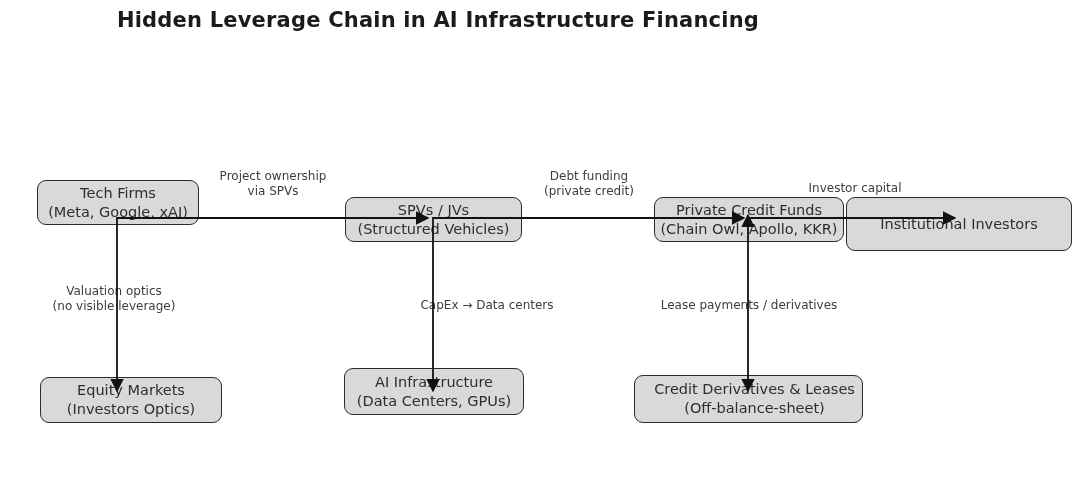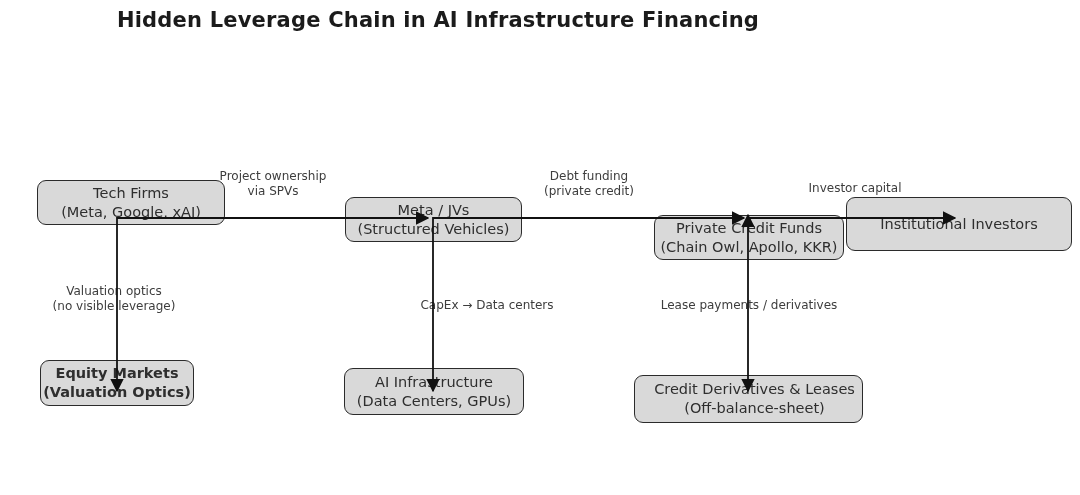--- a/index.html
+++ b/index.html
@@ -81,39 +81,39 @@
     <span>Valuation optics</span>
     <span>(no visible leverage)</span>
   </div>
   <div class="edge-label" style="left:487px;top:298px;">
     <span>CapEx → Data centers</span>
   </div>
   <div class="edge-label" style="left:749px;top:298px;">
     <span>Lease payments / derivatives</span>
   </div>
 
-  <div class="node" style="left:37px;top:180px;width:188px;height:45px;">
+  <div class="node" style="left:37px;top:180px;width:162px;height:45px;">
     <div>Tech Firms</div>
     <div>(Meta, Google, xAI)</div>
   </div>
   <div class="node" style="left:345px;top:197px;width:177px;height:45px;">
-    <div>Meta / JVs</div>
+    <div>SPVs / JVs</div>
     <div>(Structured Vehicles)</div>
   </div>
-  <div class="node" style="left:654px;top:197px;width:190px;height:45px;margin-top:18px;">
+  <div class="node" style="left:654px;top:197px;width:190px;height:45px;">
     <div>Private Credit Funds</div>
     <div>(Chain Owl, Apollo, KKR)</div>
   </div>
   <div class="node" style="left:846px;top:197px;width:226px;height:54px;gap:36px;">
     <div>Institutional Investors</div>
   </div>
 
-  <div class="node" style="left:40px;top:360px;width:154px;height:46px;font-weight:bold;">
+  <div class="node" style="left:40px;top:377px;width:182px;height:46px;">
     <div>Equity Markets</div>
-    <div>(Valuation Optics)</div>
+    <div>(Investors Optics)</div>
   </div>
   <div class="node" style="left:344px;top:352px;width:180px;height:47px;margin-top:16px;">
     <div>AI Infrastructure</div>
     <div>(Data Centers, GPUs)</div>
   </div>
   <div class="node" style="left:634px;top:375px;width:229px;height:48px;padding-left:12px;">
     <div>Credit Derivatives &amp; Leases</div>
     <div>(Off-balance-sheet)</div>
   </div>
 

